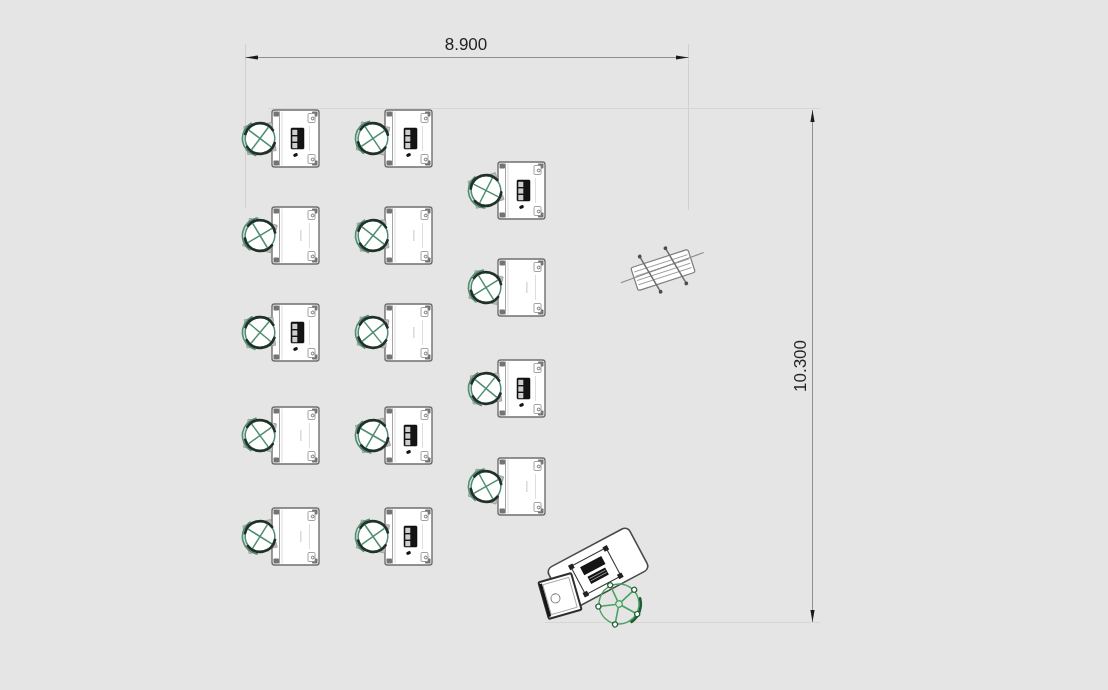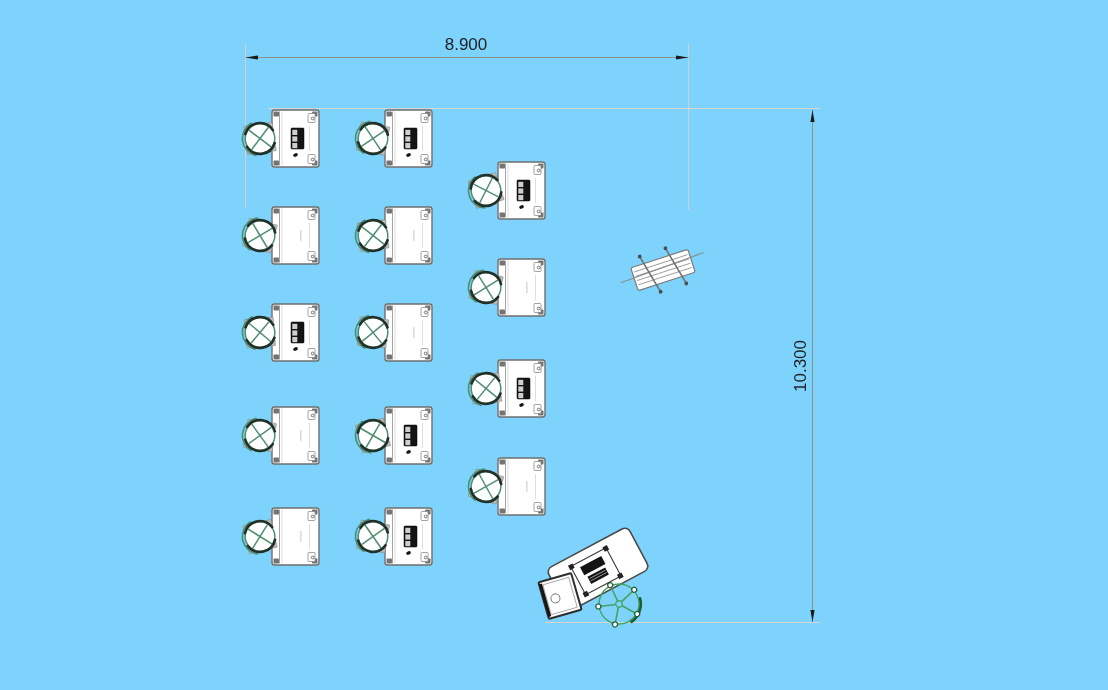--- a/index.html
+++ b/index.html
@@ -1,17 +1,17 @@
 <!DOCTYPE html>
 <html><head>
 <meta charset="utf-8">
 <style>
   html,body{margin:0;padding:0;background:#ffffff;width:1108px;height:690px;overflow:hidden;}
   body{font-family:"Liberation Sans", sans-serif;}
-  .canvas{position:relative;width:1108px;height:690px;background:#7dd3fc;}
+  .canvas{position:relative;width:1108px;height:690px;background:#e5e5e5;}
   svg{display:block;}
   text.dim-label{font-family:"Liberation Sans", sans-serif;font-size:17px;fill:#232323;}
 </style>
 </head>
 <body>
 
 <div class="canvas">
 <svg id="plan" width="1108" height="690" viewBox="0 0 1108 690">
 
   <g id="dim-layer">

